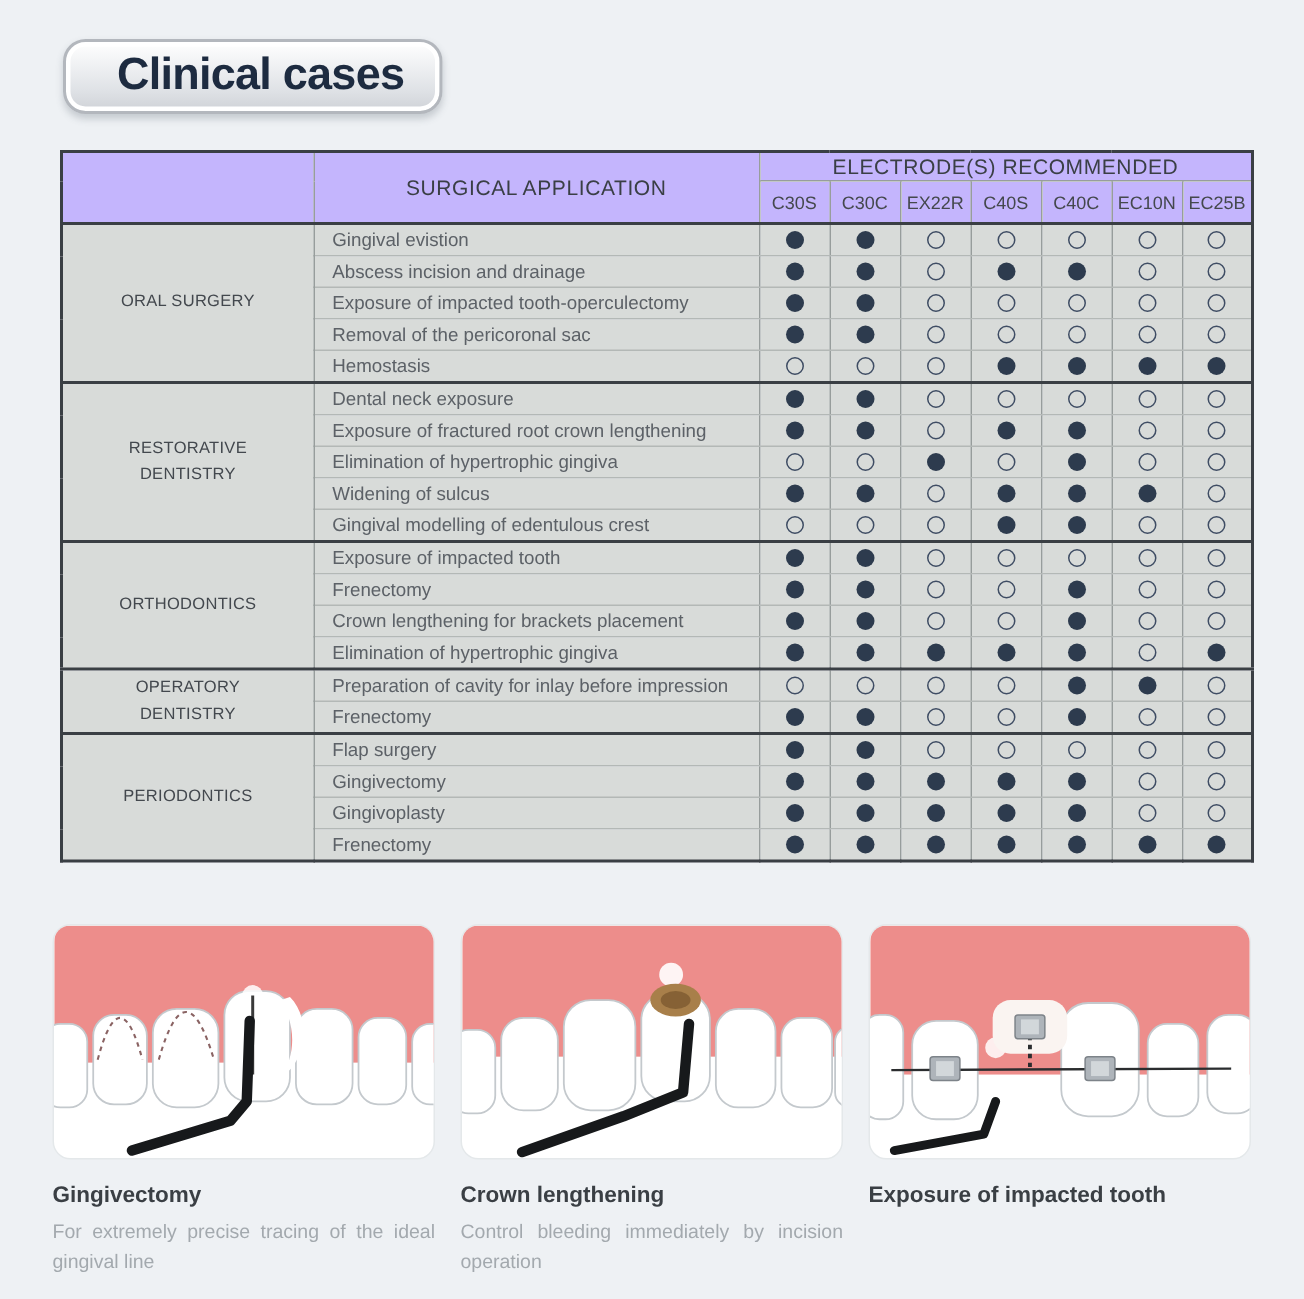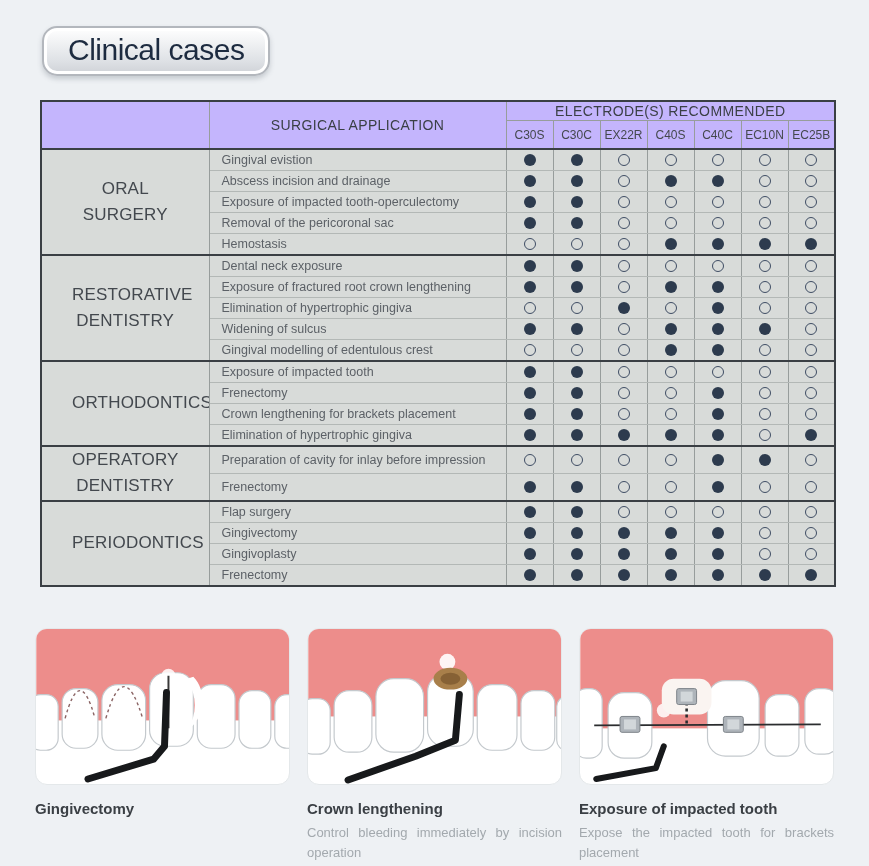--- a/index.html
+++ b/index.html
@@ -13,22 +13,23 @@
   .title-badge{
     display:inline-block;
     margin:26px 0 0 42px;
     padding:5px 24px 7px 24px;
     border-radius:15px;
     background:linear-gradient(#ffffff,#dfe2e6 70%,#cfd2d7);
     border:2px solid #b3b7bd;
     box-shadow:0 3px 5px rgba(80,90,105,.25), inset 0 0 0 3px #ffffff;
   }
   .title-badge span{
-    font-size:30px;font-weight:normal;color:#1d2b40;
+    font-size:30px;font-weight:bold;color:#1d2b40;
     letter-spacing:-0.5px;
+    margin-left:10px;
   }
   
   .table-wrap{margin:24px 0 0 40px;}
   table{
     border-collapse:collapse;table-layout:fixed;width:795px;
     border:2px solid #3a3f44;
   }
   col.col-cat{width:168px;}
   col.col-app{width:297px;}
   col.col-el{width:47px;}
@@ -44,21 +45,21 @@
   th.cat-h{height:33px;}
   th.app-h,th.el-h{
     font-size:14px;color:#3a3f45;letter-spacing:.4px;text-align:center;
   }
   th.el-name{
     height:25px;font-size:12px;color:#44484d;text-align:center;
   }
   td{height:20px;padding:0;
      border-top-color:#b3b8b6;border-bottom-color:#b3b8b6;}
   td.cat{
-    text-align:center;color:#43484e;font-size:17px;
+    text-align:center;color:#43484e;font-size:11px;
     letter-spacing:.2px;padding:0 30px;line-height:1.55;
   }
   td.app{
     color:#5c6167;font-size:12.5px;padding:0 4px 0 12px;
     white-space:nowrap;
   }
   td.dotcell{text-align:center;vertical-align:middle;line-height:0;}
   .dot{
     display:inline-block;width:12px;height:12px;border-radius:50%;
     background:#2d3b4e;box-sizing:border-box;
@@ -359,20 +360,21 @@
           <path d="M29,90 Q44,34 59,90"></path>
           <path d="M70,90 Q88,26 107,90"></path>
         </g>
         <path d="M152,50 C162,68 162,86 152,102 C170,90 172,62 158,48 Z" fill="#ffffff"></path>
         <circle cx="133" cy="47" r="7" fill="#ffffff" opacity="0.85"></circle>
         <line x1="133" y1="47" x2="133" y2="100" stroke="#3a3a3a" stroke-width="2"></line>
         <path d="M52,151 L118,131 L129,118 L131,64" fill="none" stroke="#17191b" stroke-width="7" stroke-linecap="round" stroke-linejoin="round"></path>
       </svg>
     </div>
     <div class="case-title">Gingivectomy</div>
+    <div class="case-desc">For extremely precise tracing of the ideal gingival line</div>
   </div>
 
   <div class="case">
     <div class="case-figure">
       <svg width="255" height="157" viewBox="0 0 256 158">
         <rect x="0" y="0" width="256" height="88" fill="#ed8d8b"></rect>
         <g fill="#ffffff" stroke="#c4c9cd" stroke-width="1.2">
           <rect x="-8" y="70" width="30" height="56" rx="12"></rect>
           <rect x="26" y="62" width="38" height="62" rx="15"></rect>
           <rect x="68" y="50" width="48" height="74" rx="18"></rect>
@@ -418,19 +420,18 @@
           </g>
           <g>
             <rect x="144" y="88" width="20" height="16" rx="2" fill="#aeb4ba" stroke="#7d8389"></rect>
             <rect x="148" y="91" width="12" height="10" fill="#d2d7da"></rect>
           </g>
         </g>
         <path d="M16,151 L76,140 L84,118" fill="none" stroke="#17191b" stroke-width="6" stroke-linecap="round" stroke-linejoin="round"></path>
       </svg>
     </div>
     <div class="case-title">Exposure of impacted tooth</div>
-    <div class="case-desc">Expose the impacted tooth for brackets placement</div>
   </div>
 
 </div>
 
 
 
 
 </body></html>

